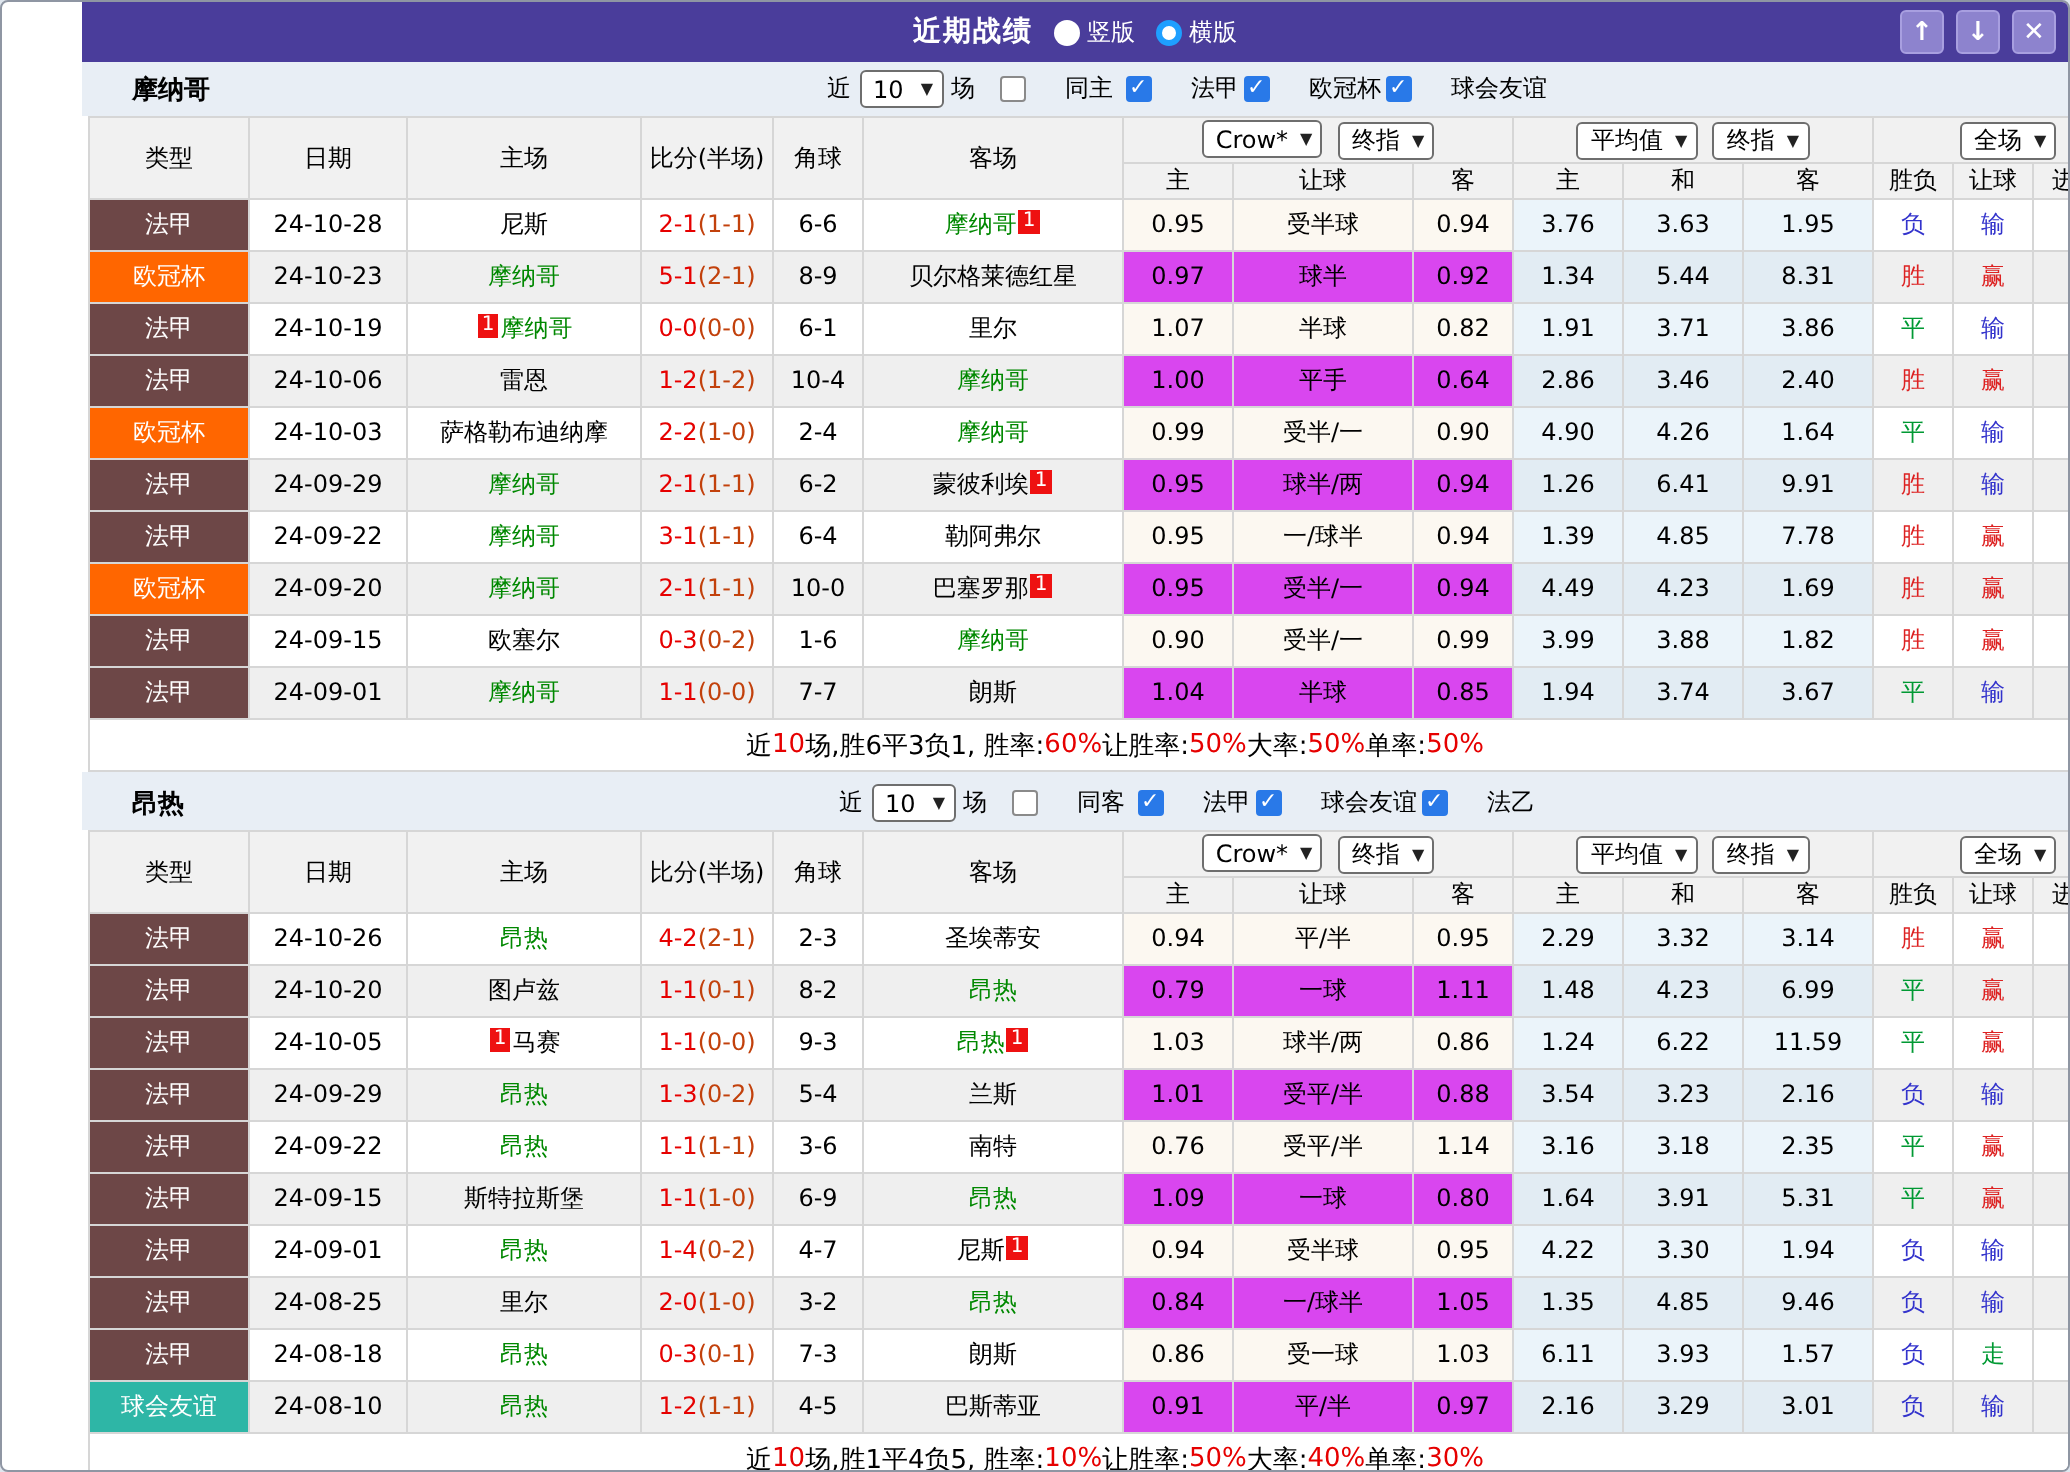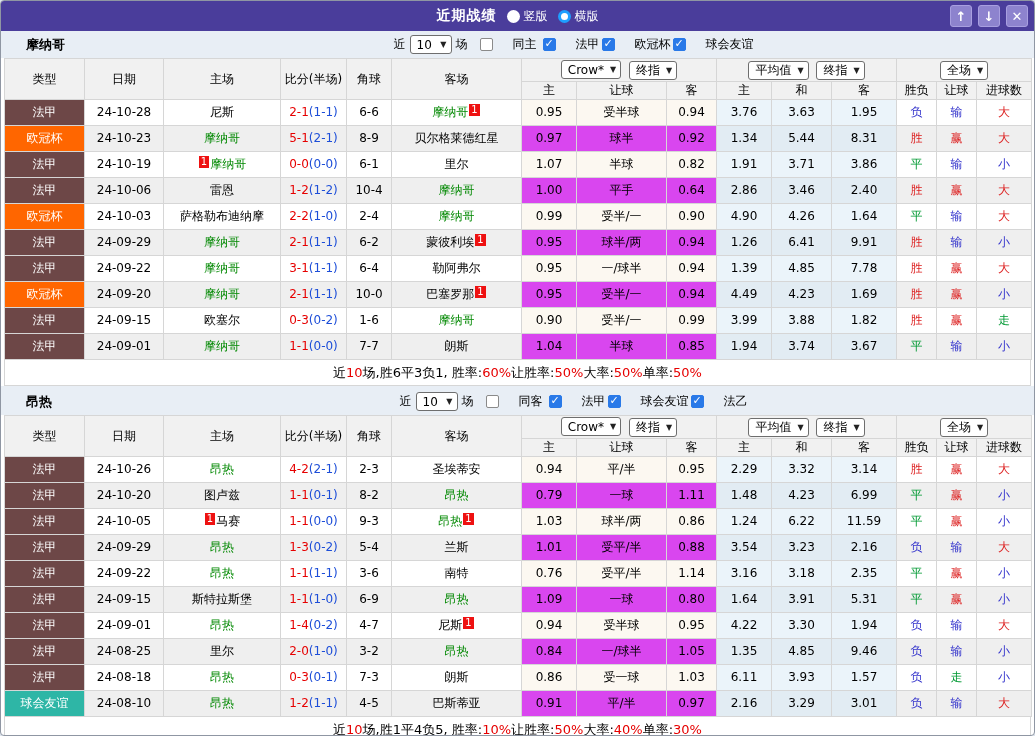--- a/index.html
+++ b/index.html
@@ -5,21 +5,21 @@
   * { box-sizing: border-box; }
   html,body { margin:0; padding:0; }
   body {
     width:1035px; height:736px; overflow:hidden;
     background:#dfe6ee;
     font-family:"DejaVu Sans", sans-serif;
     font-size:12px; color:#000;
   }
   .window {
     width:1035px; height:736px; background:#fff;
-    border:1px solid #8f96a3; border-radius:4px; overflow:hidden; position:relative;
+    border:1px solid #8f96a3; border-radius:4px; overflow:hidden; position:relative;padding-left:40px;
   }
   
   .titlebar {
     height:30px; background:#4a3d9b; color:#fff;
     display:flex; align-items:center; justify-content:center; position:relative;
   }
   .titlebar-center { display:flex; align-items:center; gap:10px; }
   .title { font-size:14px; font-weight:bold; letter-spacing:1px; }
   .radio-opt { display:flex; align-items:center; gap:4px; font-size:12px; cursor:default; color:#fff; }
   .radio-dot { display:inline-block; border-radius:50%; }
@@ -74,21 +74,21 @@
   th.grp .sel { margin:0 2px; height:19px; }
   tbody td { height:25px; line-height:25px; background:#fff; }
   tr.alt td { background:#efefef; }
   td.type-cell { color:#fff; }
   td.odds-col { background:#fcf8f1; }
   tr.alt td.odds-col { background:#d946ef;text-align:center; }
   td.avg-col { background:#ebf4fa; }
   tr.alt td.avg-col { background:#e2ecf3; }
   .team.focus { color:#008800; }
   .ft { color:#e60000; }
-  .ht { color:#1d4ed8; }
+  .ht { color:#c2410c; }
   .badge {
     display:inline-block; background:#ee1111; color:#fff;
     font-size:10px; line-height:12px; padding:0 2px; vertical-align:3px; margin:0 1px;
   }
   td.res.win { color:#dd2222; }
   td.res.draw { color:#009933; }
   td.res.lose { color:#3333cc; }
   
   .summary {
     height:26px; width:1027px; margin:0 3px;

